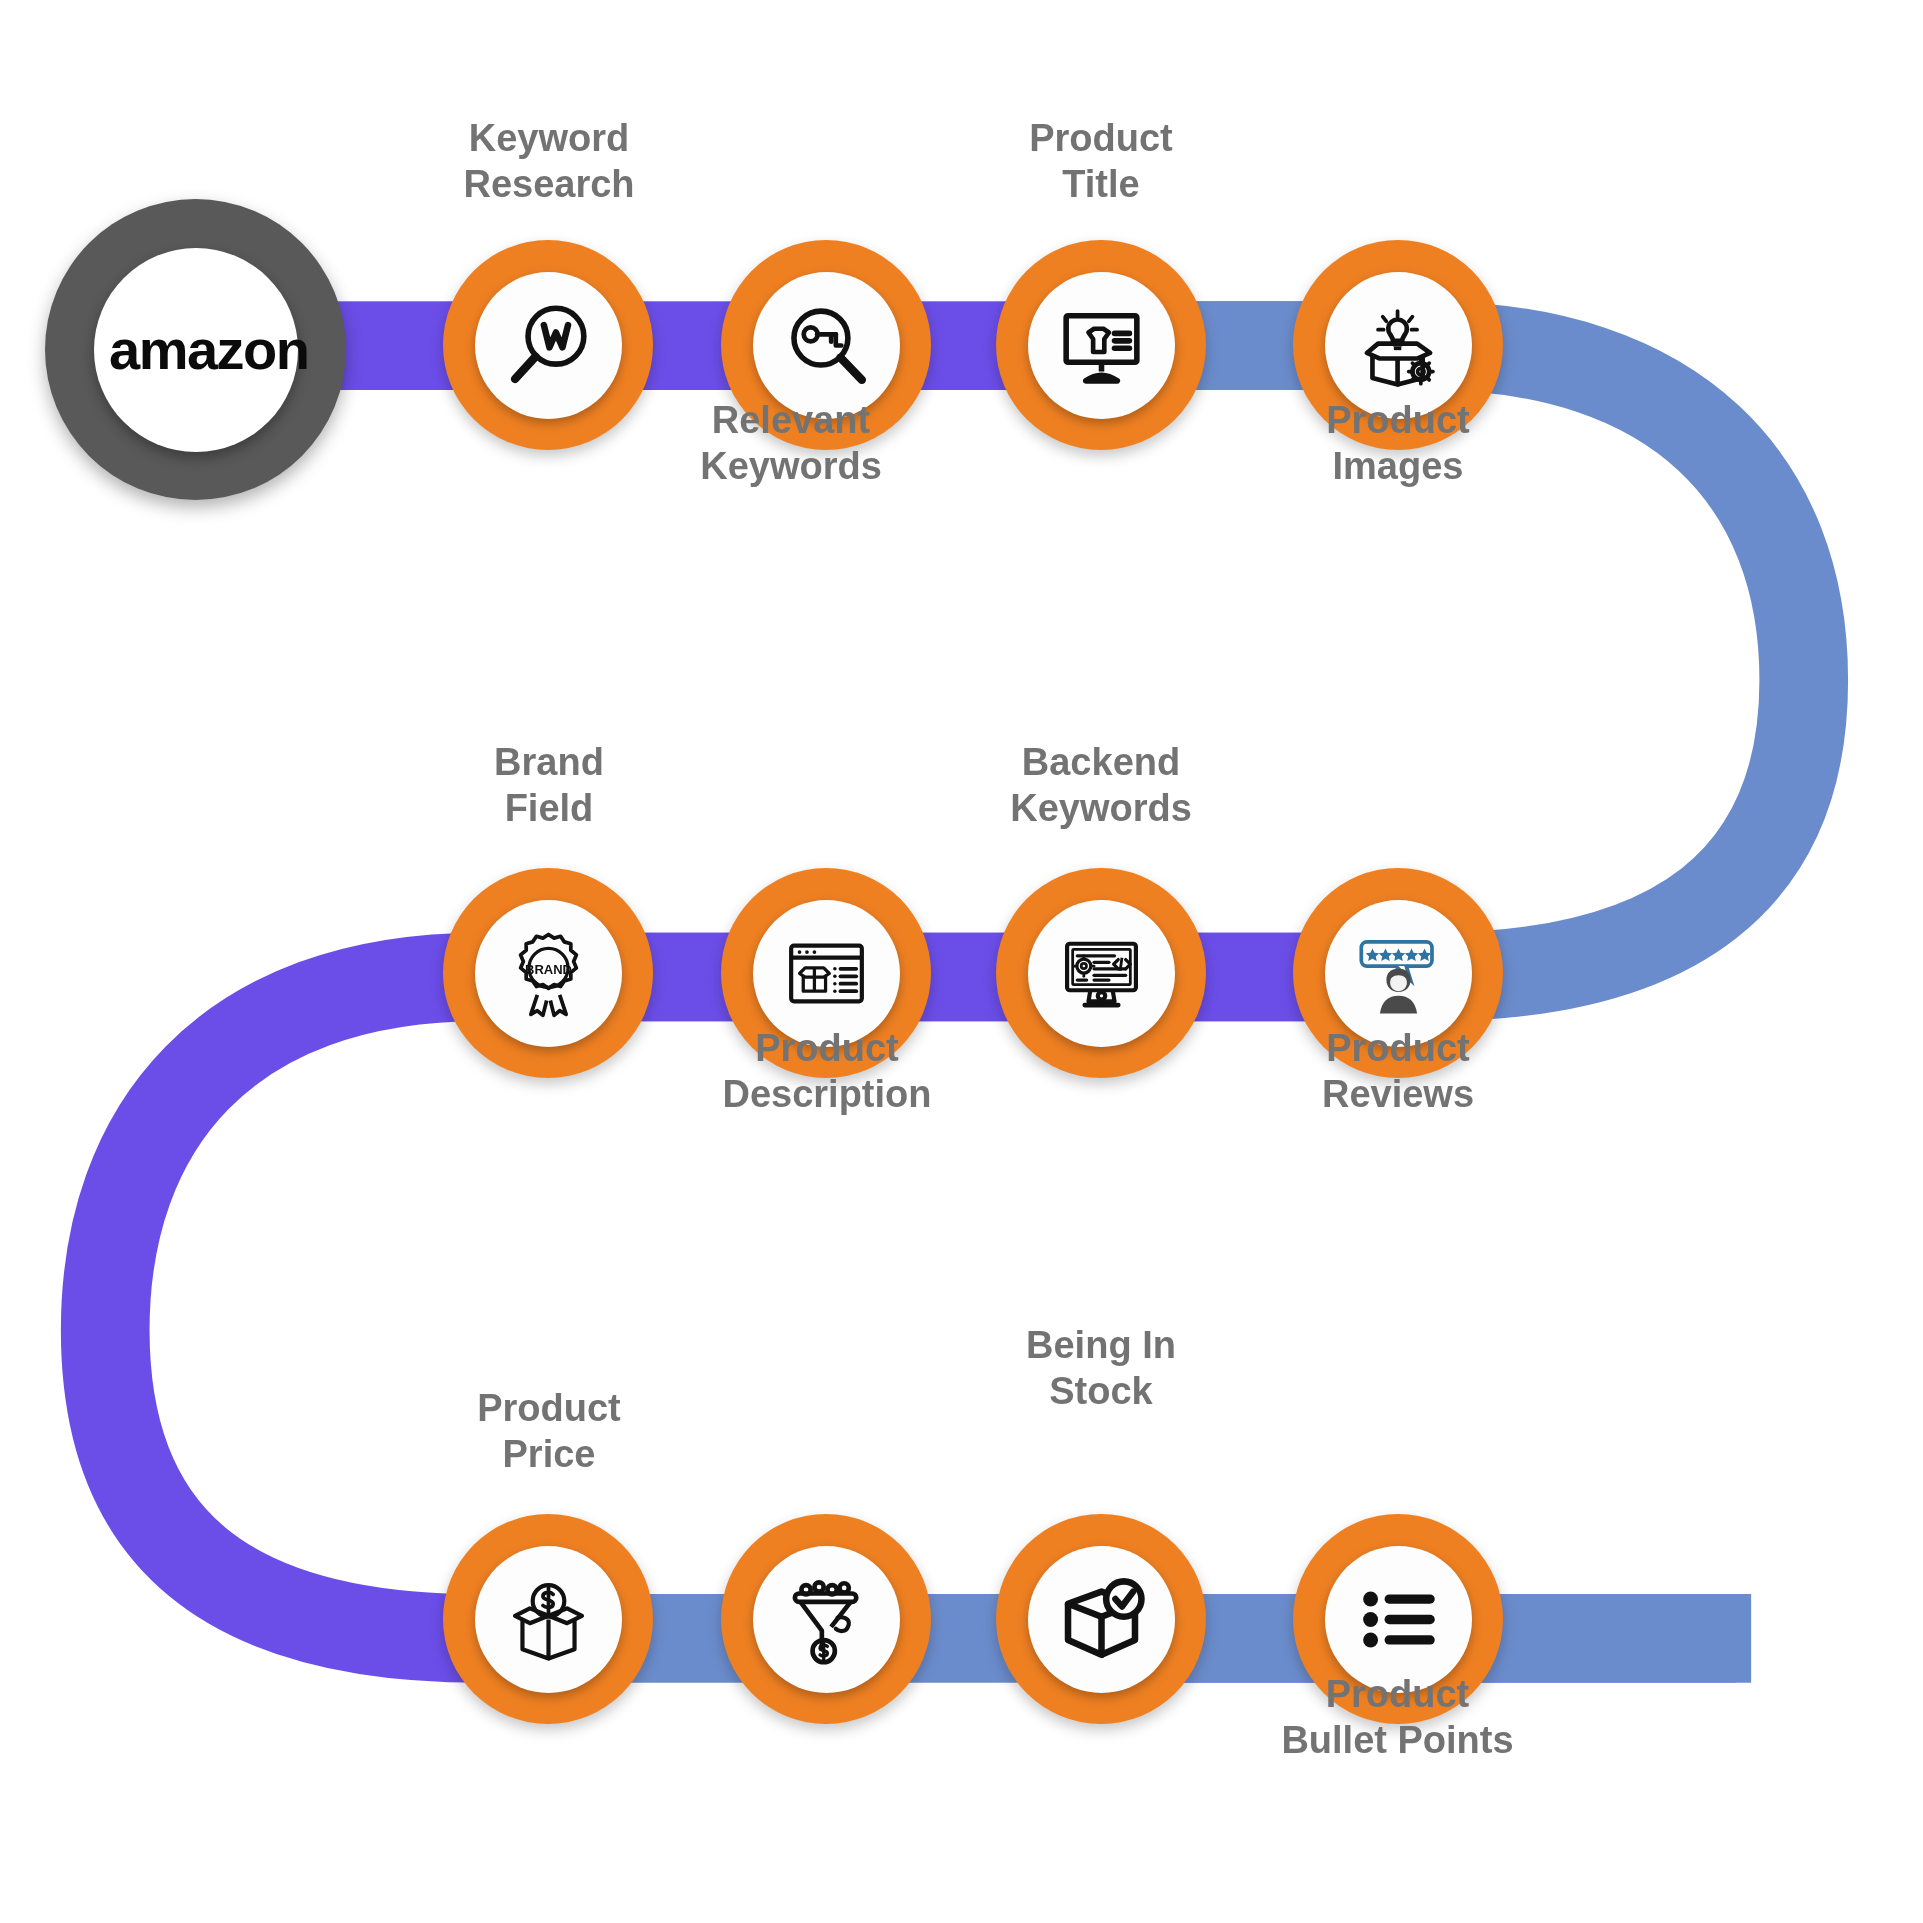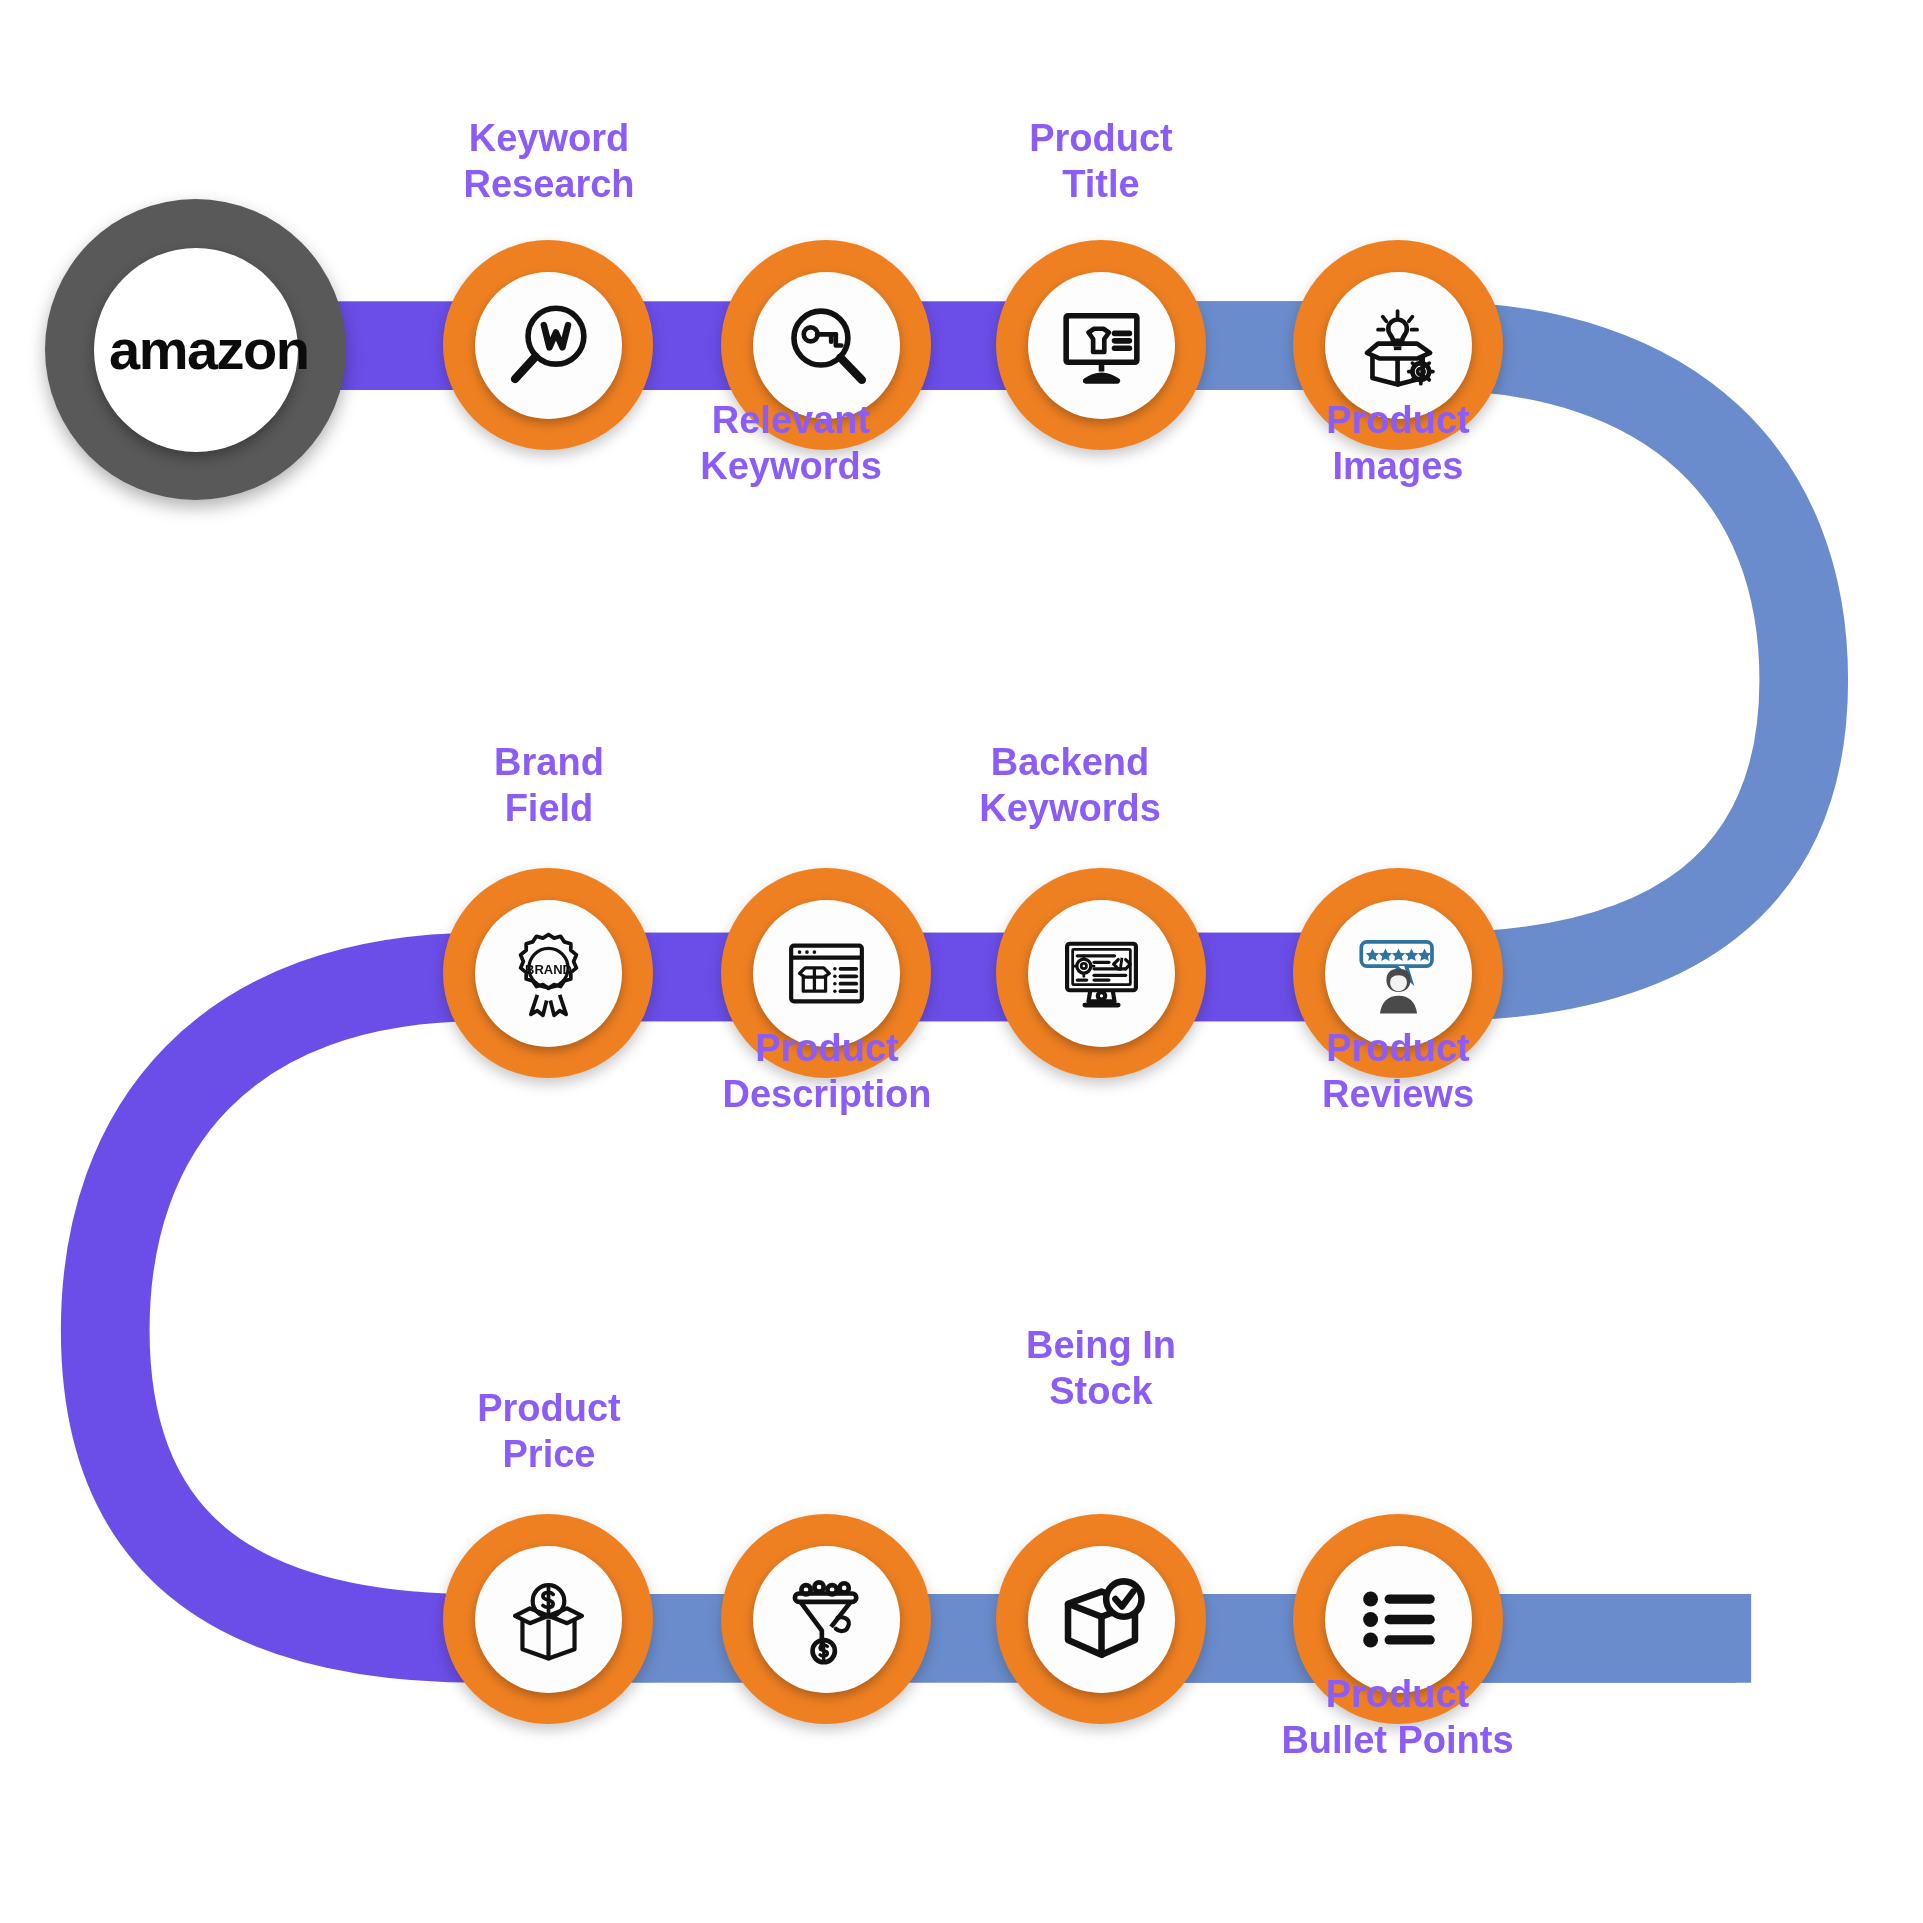--- a/index.html
+++ b/index.html
@@ -52,21 +52,21 @@
     box-shadow:0 4.5px 10.5px rgba(0,0,0,.28);
     display:flex;align-items:center;justify-content:center;
   }
   .step svg{width:93px;height:93px;display:block;}
 
   
   .lbl{
     position:absolute;z-index:6;
     text-align:center;
     font-size:38px;line-height:1.20;
-    font-weight:bold;color:#8b5cf6;
+    font-weight:bold;color:#737373;
     width:316px;
     font-family:"Liberation Sans",sans-serif;
     white-space:pre-line;
   }
 </style>
 </head>
 <body>
 
 <div id="stage">
 
@@ -223,21 +223,21 @@
             <circle cx="59" cy="61" r="1.9"></circle>
               <circle cx="59" cy="69" r="1.9"></circle>
           </g>
         </svg>
       </div>
     </div>
   </div>
   <div class="lbl" style="left:669px;top:1026px;">Product
 Description</div>
 
-  <div class="lbl" style="left:912px;top:740px;">Backend
+  <div class="lbl" style="left:943px;top:740px;">Backend
 Keywords</div>
   <div class="node" style="left:996px;top:868px;">
     <div class="step">
       <div class="disc">
         <svg viewBox="0 0 100 100" fill="none" stroke="#111" stroke-width="4.5">
           <rect x="13" y="18" width="74" height="50" rx="3"></rect>
           <rect x="19" y="24" width="62" height="38" rx="1" stroke-width="3"></rect>
           <g stroke-width="3.5" stroke-linecap="round">
             <line x1="24" y1="31" x2="64" y2="31"></line>
             <line x1="42" y1="38" x2="58" y2="38"></line>

